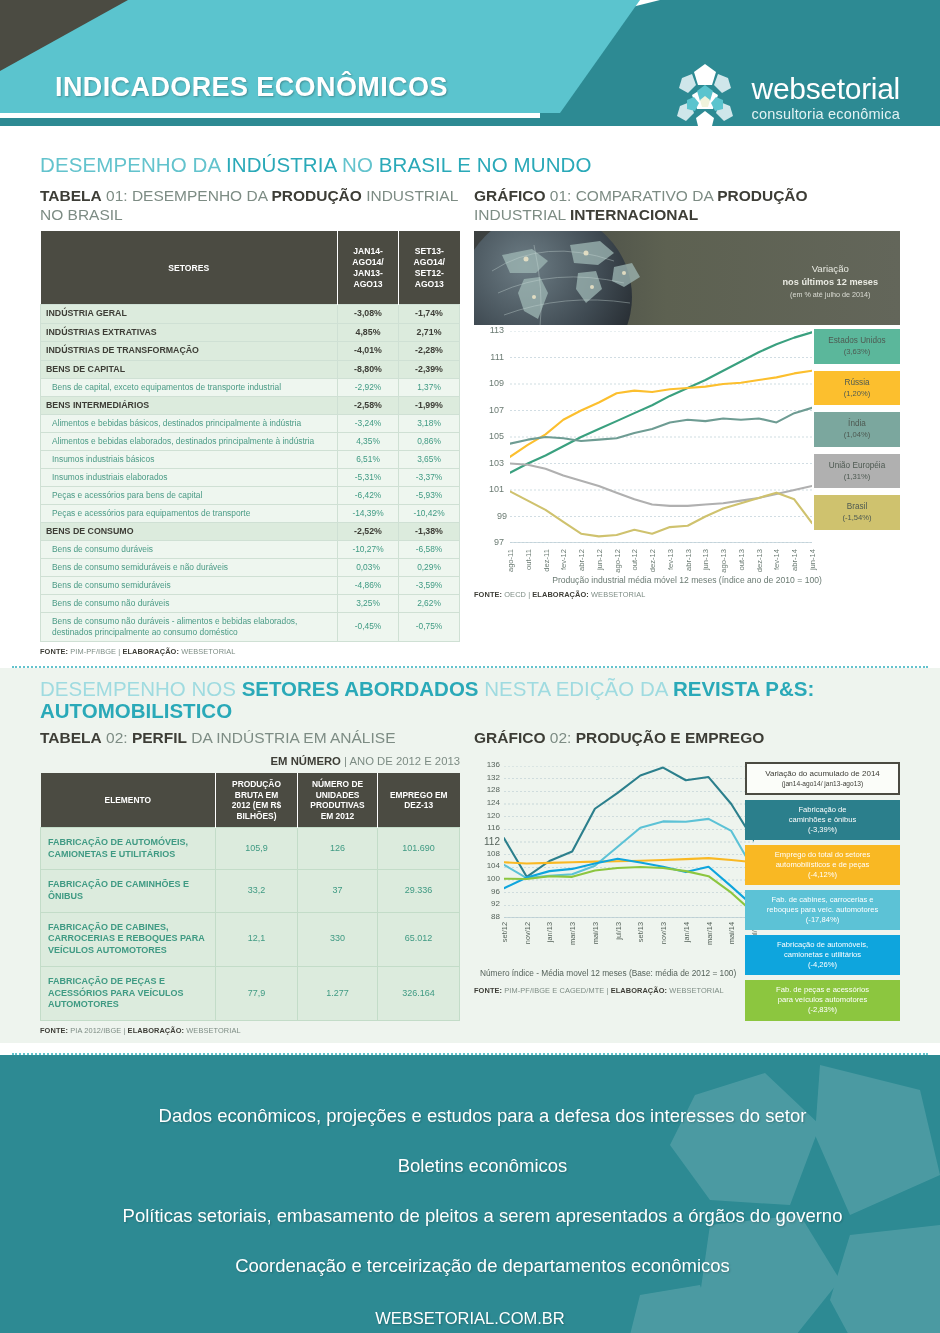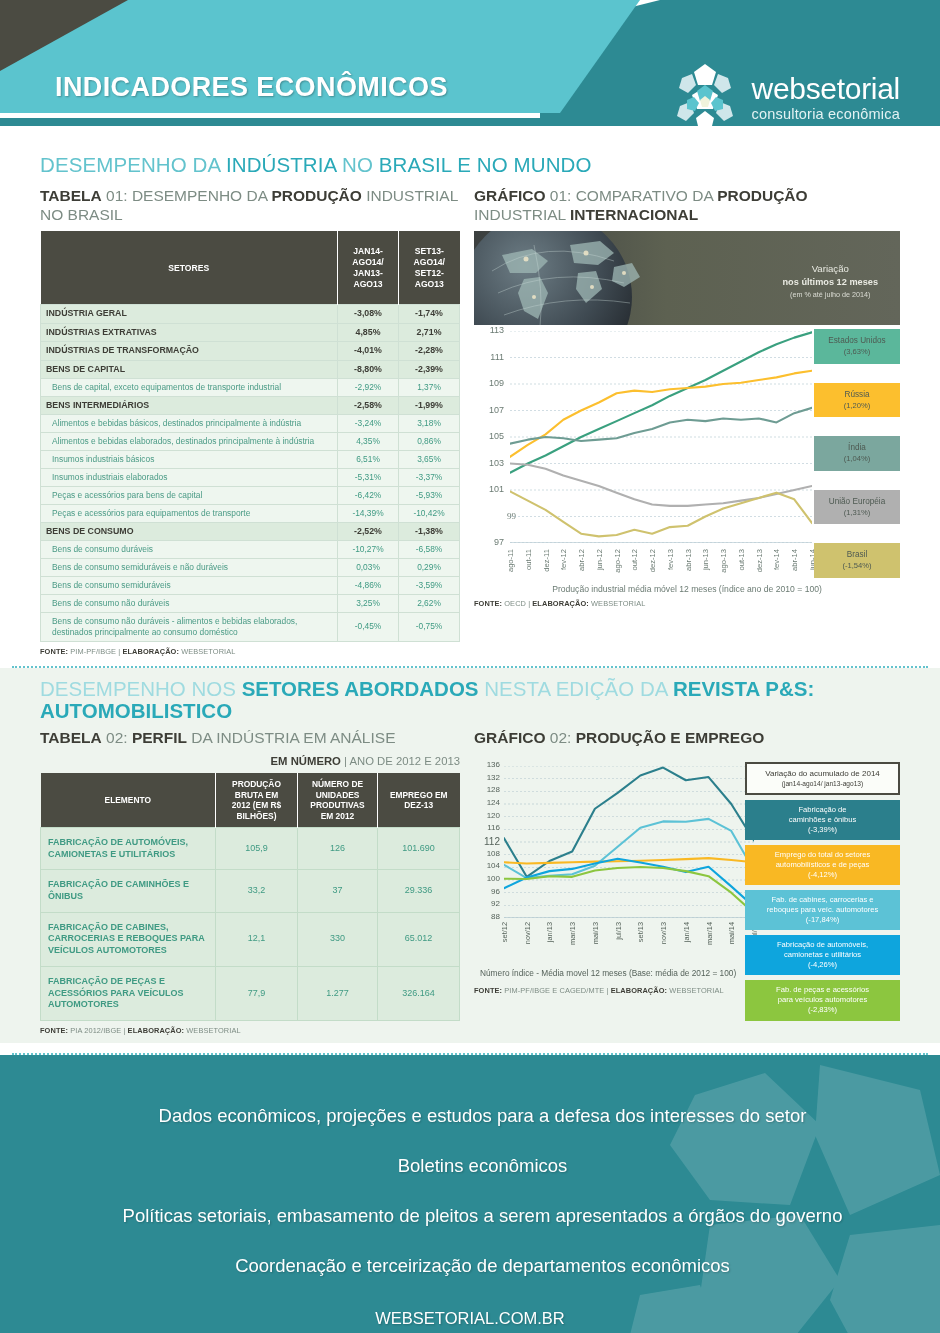--- a/index.html
+++ b/index.html
@@ -80,24 +80,24 @@
   .globe-band .var-label { position: absolute; right: 22px; top: 31px; text-align: center; color: #e9eae2; font-size: 8.6px; line-height: 1.45; }
   .globe-band .var-label .l1 { font-size: 9.6px; }
   .globe-band .var-label .l2 { font-weight: bold; font-size: 9.2px; }
   .globe-band .var-label .l3 { font-size: 7.2px; opacity: .88; }
 
   .chart1-area { position: relative; width: 100%; height: 250px; background: #ffffff; }
   .chart1-plot { position: absolute; left: 36px; top: 6px; width: 302px; height: 212px; }
   .ylab { position: absolute; font-size: 9px; color: #6b7b73; text-align: right; width: 30px; left: 0; }
   .xlab-row { position: absolute; left: 36px; top: 222px; width: 302px; height: 42px; }
   .xlab { position: absolute; font-size: 7.6px; color: #6b7b73; writing-mode: vertical-rl; transform: rotate(180deg); white-space: nowrap; }
-  .c1-legend { position: absolute; right: 0; top: 4px; width: 86px; display: flex; flex-direction: column; gap: 19px; }
+  .c1-legend { position: absolute; right: 0; top: 4px; width: 86px; display: flex; flex-direction: column; gap: 7px; }
   .lg-box { padding: 7px 3px; text-align: center; font-size: 8.2px; line-height: 1.3; color: #4e5a52; }
   .lg-box .pct { display: block; font-size: 7.6px; }
-  .cap1 { font-size: 8.6px; color: #6b7b73; text-align: center; margin-top: 9px; }
+  .cap1 { font-size: 8.6px; color: #6b7b73; text-align: center; margin-top: 0; }
 
   
   .dotted { border-top: 2px dotted #63c3cd; margin: 10px 0 0 0; }
   .section2 { position: relative; background: #eef4ee; padding: 10px 40px 8px 40px; }
   .sec2-title { font-size: 20.5px; color: #8fd4da; line-height: 1.08; margin-bottom: 7px; font-weight: bold; }
   .sec2-title .lt { color: #9fdbe0; font-weight: normal; }
   .sec2-title b { color: #2aa9b8; font-weight: bold; }
 
   .t2-sub { font-size: 11.3px; color: #7d8c84; text-align: right; margin: 1px 0 6px 0; }
   .t2-sub b { color: #3d3d36; }
@@ -337,21 +337,21 @@
           <div class="var-label">
             <div class="l1">Variação</div>
             <div class="l2">nos últimos 12 meses</div>
             <div class="l3">(em % até julho de 2014)</div>
           </div>
         </div>
 
         <div class="chart1-area">
           <div id="c1-yticks">
               <div class="ylab" style="top: 212px; left: 0px; width: 30px; position: absolute; font-size: 9px;">97</div>
-              <div class="ylab" style="top: 185.5px; left: 12px; width: 30px; position: absolute; font-size: 9px; font-family: Liberation Serif, serif;">99</div>
+              <div class="ylab" style="top: 185.5px; left: 3px; width: 30px; position: absolute; font-size: 9px;">99</div>
               <div class="ylab" style="top: 159px; left: 0px; width: 30px; position: absolute; font-size: 9px;">101</div>
               <div class="ylab" style="top: 132.5px; left: 0px; width: 30px; position: absolute; font-size: 9px;">103</div>
               <div class="ylab" style="top: 106px; left: 0px; width: 30px; position: absolute; font-size: 9px;">105</div>
               <div class="ylab" style="top: 79.5px; left: 0px; width: 30px; position: absolute; font-size: 9px;">107</div>
               <div class="ylab" style="top: 53px; left: 0px; width: 30px; position: absolute; font-size: 9px;">109</div>
               <div class="ylab" style="top: 26.5px; left: 0px; width: 30px; position: absolute; font-size: 9px;">111</div>
               <div class="ylab" style="top: 0px; left: 0px; width: 30px; position: absolute; font-size: 9px;">113</div>
             </div>
           <div class="chart1-plot">
             <svg id="c1-svg" viewBox="0 0 302 212" preserveAspectRatio="none" style="width:302px;height:212px">

